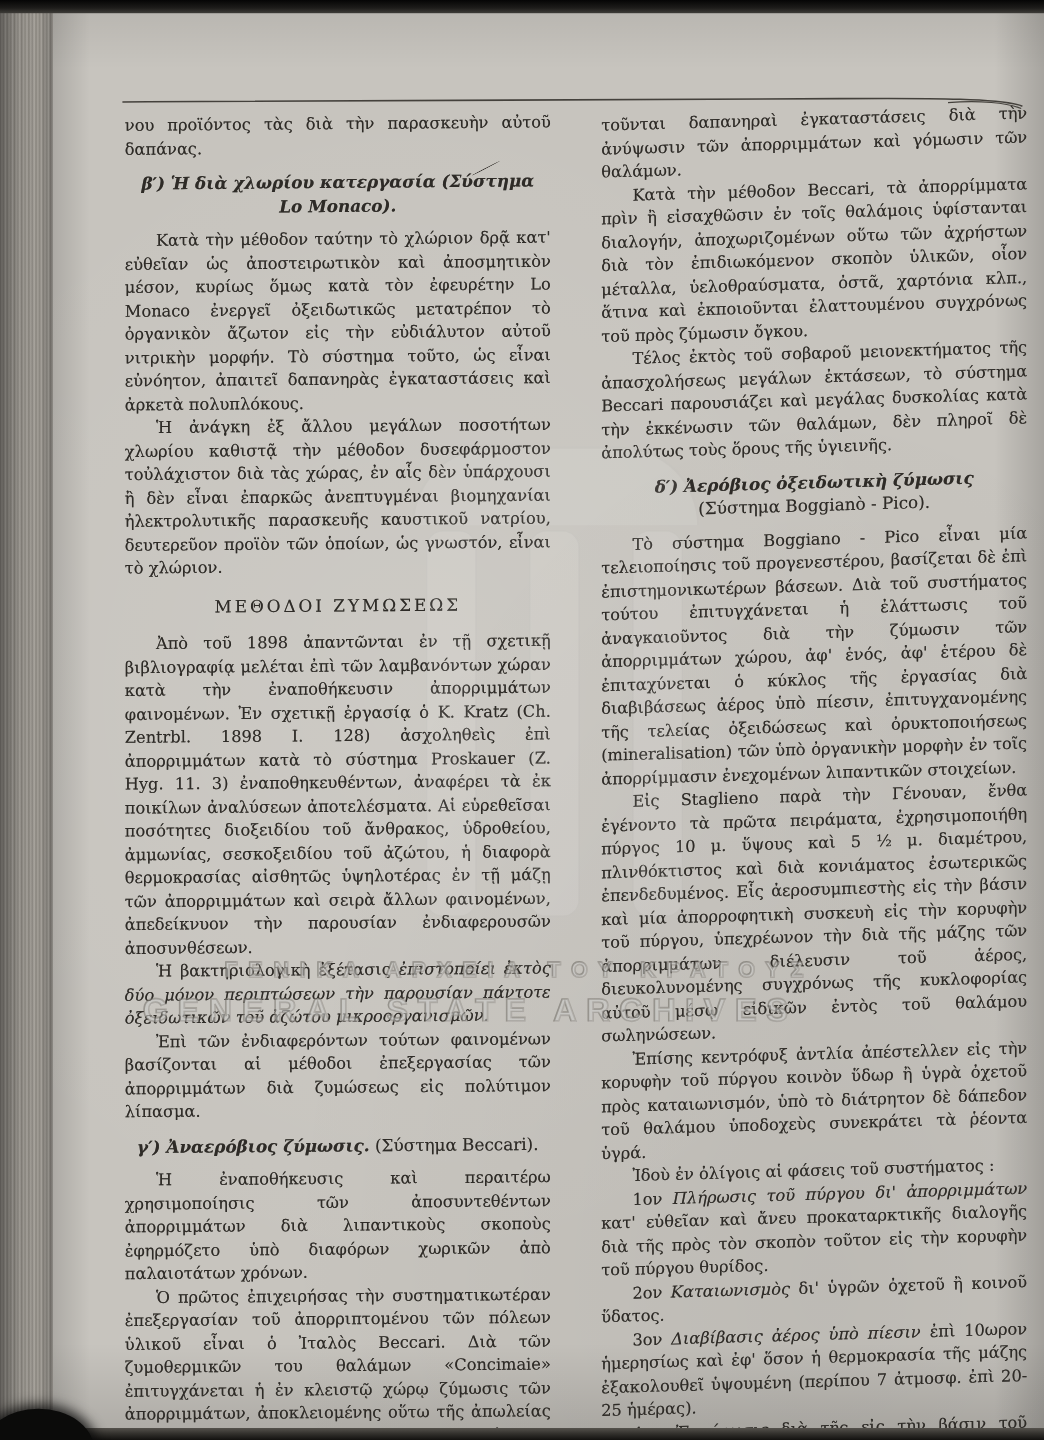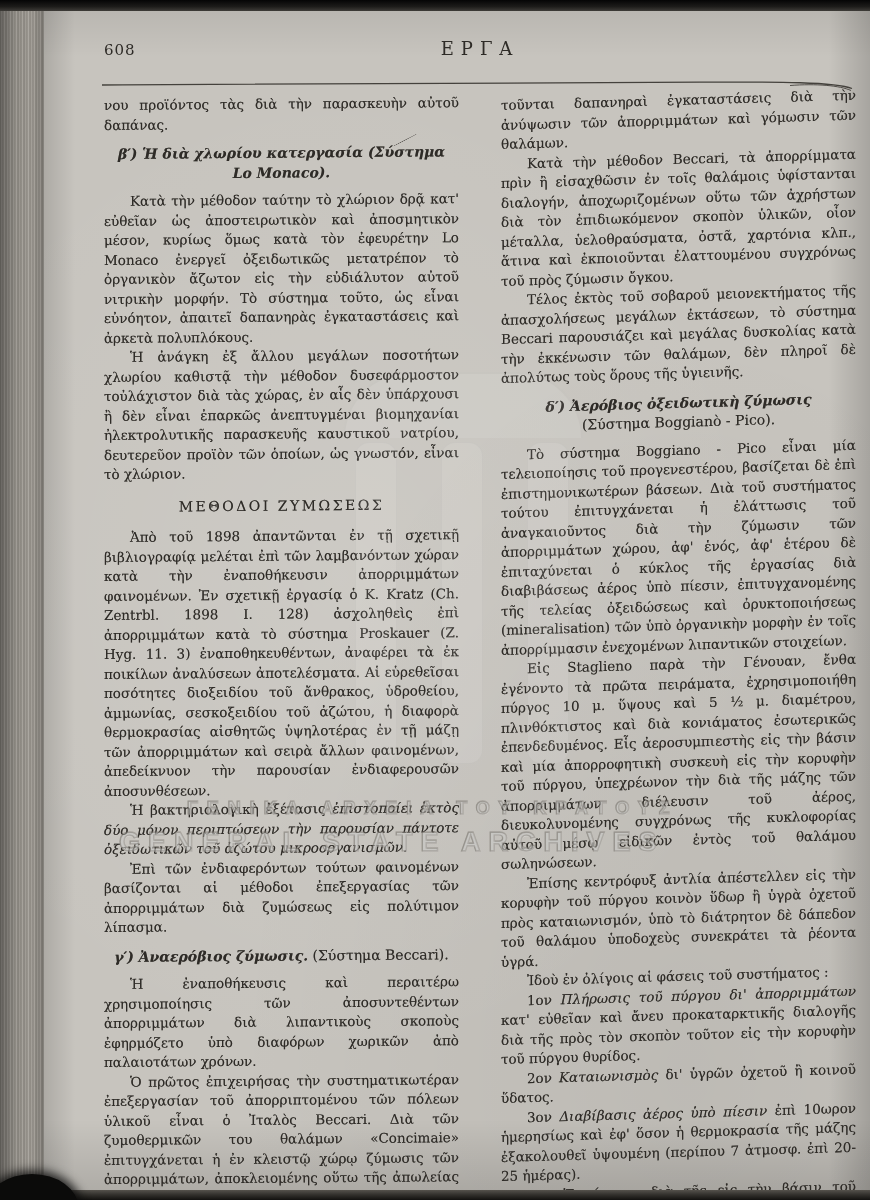--- a/index.html
+++ b/index.html
@@ -73,24 +73,20 @@
 </style>
 </head>
 <body>
 
 <div class="page">
   <div class="left-strip"></div>
   <div class="top-band"></div>
 
   <div class="paper">
 
-    <div class="hdr-row">
-      <span class="page-num">608</span>
-      <span class="run-title">ΕΡΓΑ</span>
-    </div>
 
     <svg class="hdr-rule" viewBox="0 0 756 16">
       <path d="M2,9 C220,7 440,7 600,6.2 C680,5.6 736,6.2 752,12.5" fill="none" stroke="#44413c" stroke-width="1.3"></path>
       <path d="M690,9.5 C716,7.5 740,9.5 751,14.5" fill="none" stroke="#44413c" stroke-width="0.9"></path>
     </svg>
 
     <div class="emblem">
       <div class="arch"></div>
       <div class="bar b1"></div>
       <div class="bar b2"></div>

